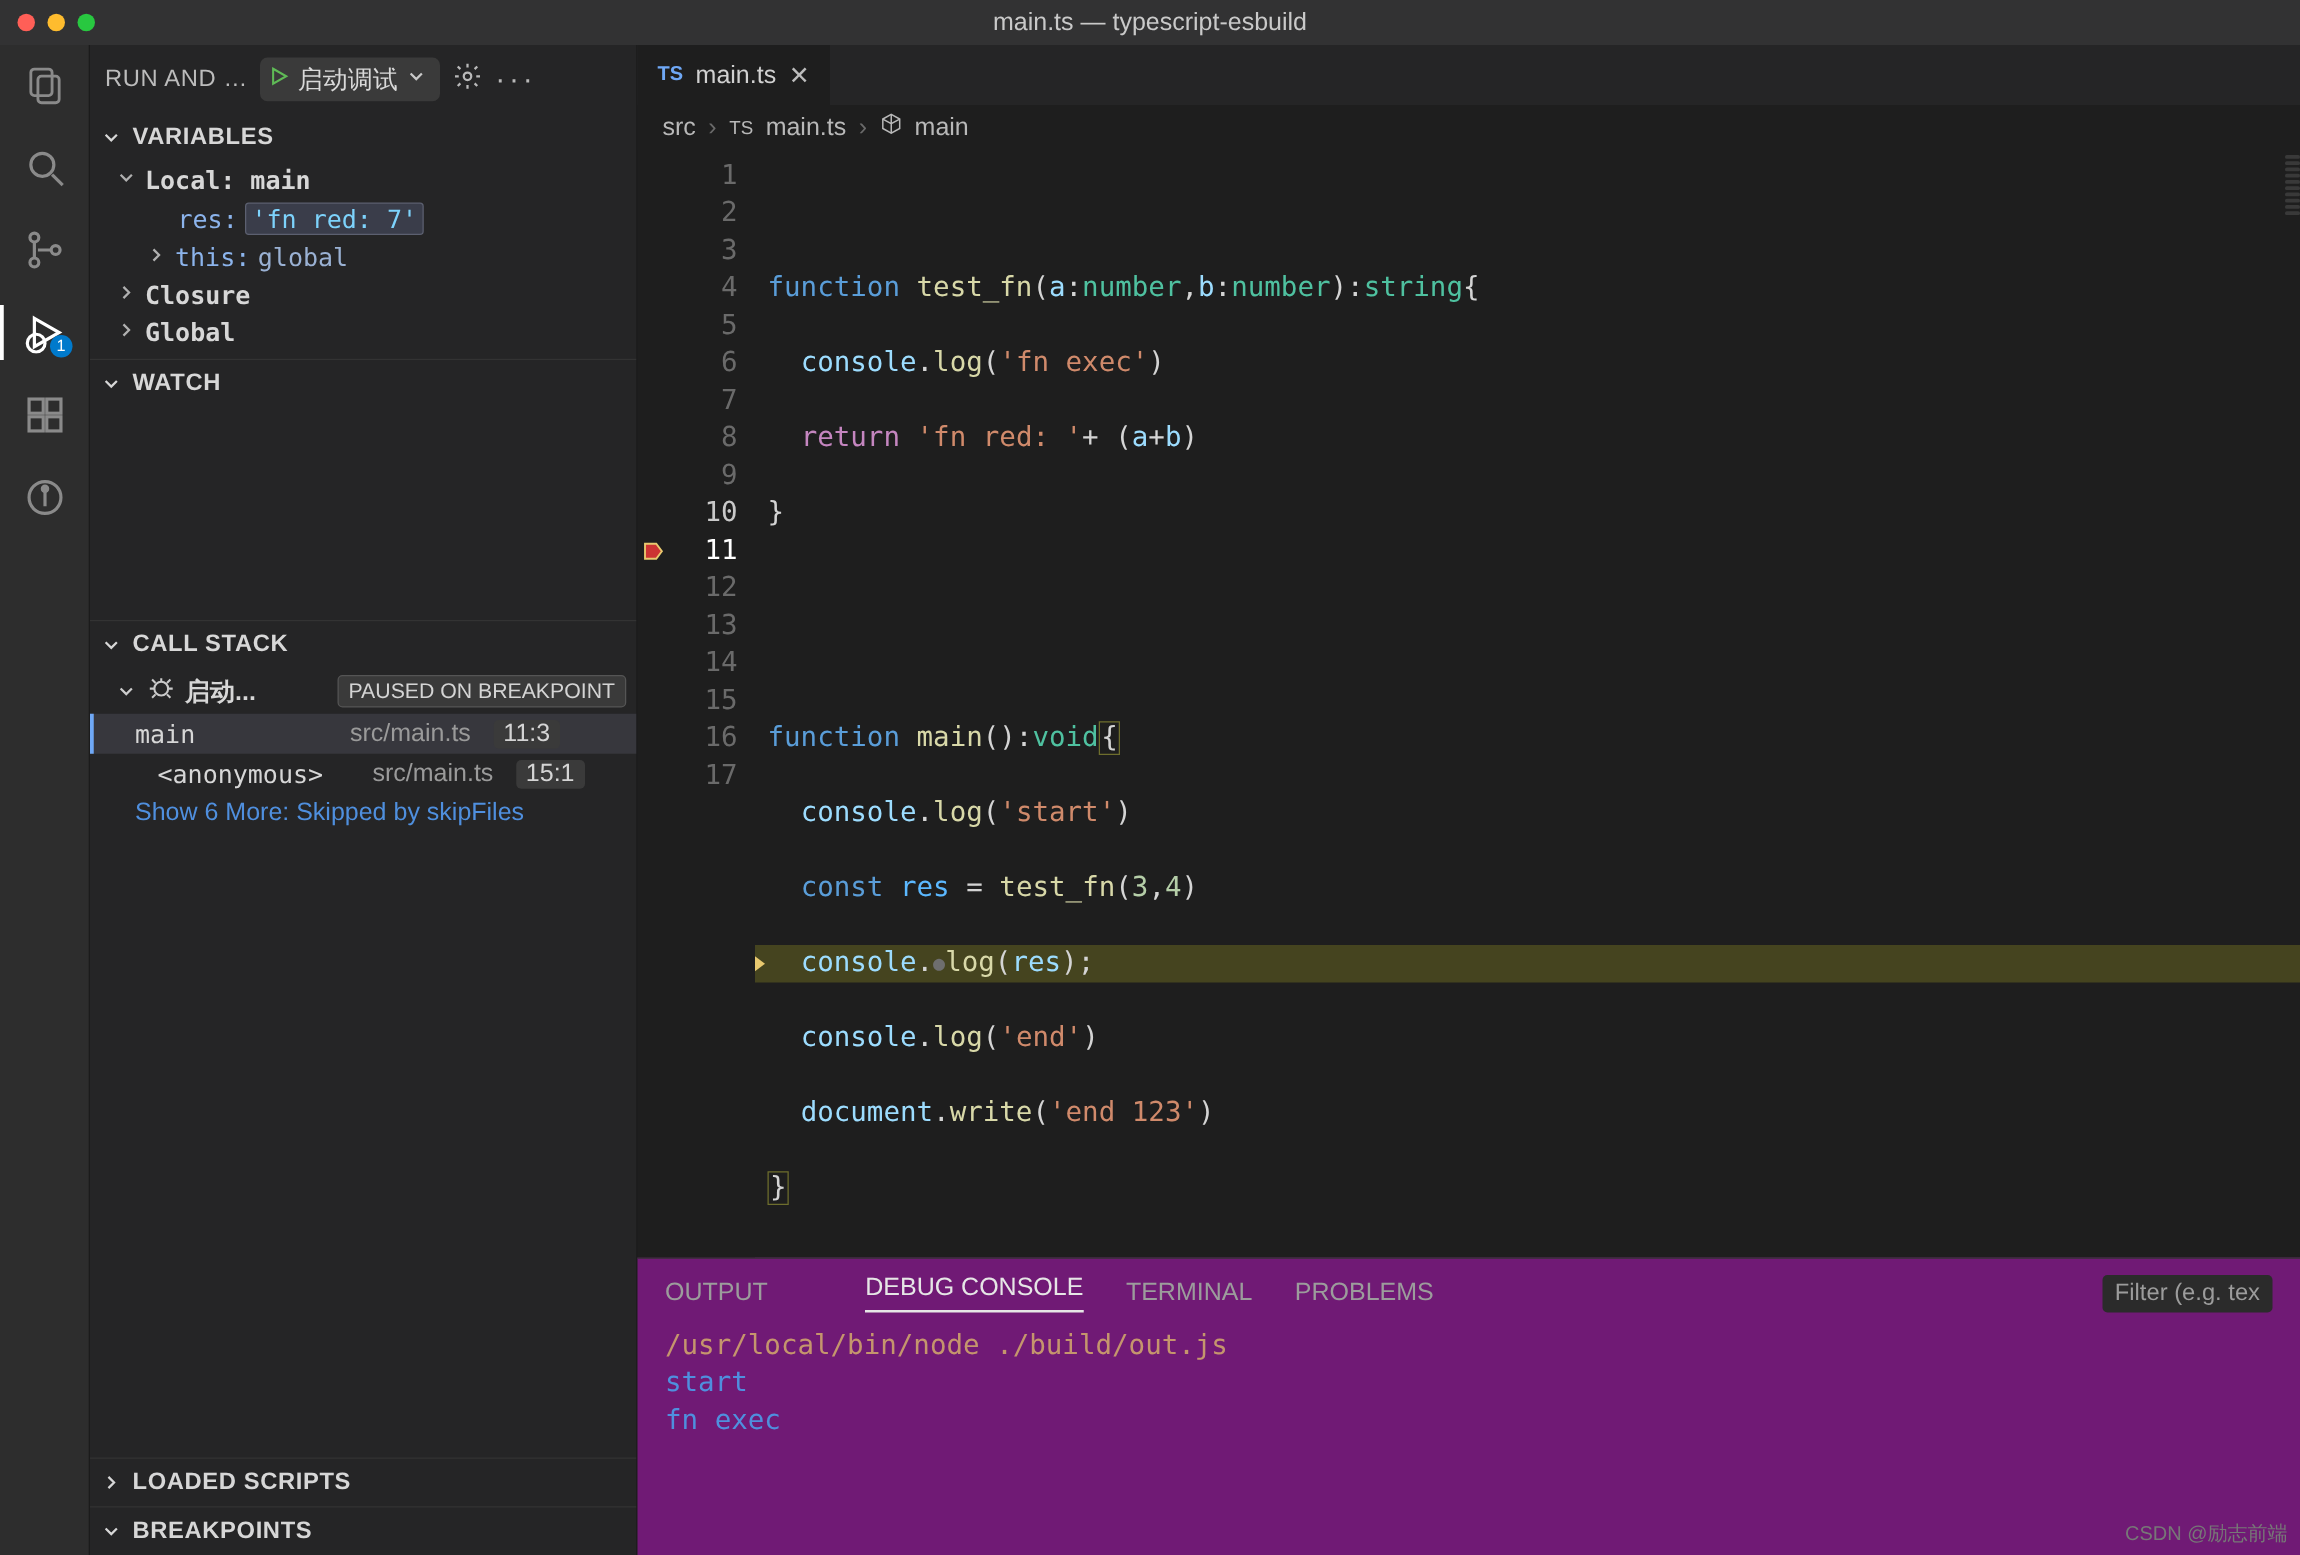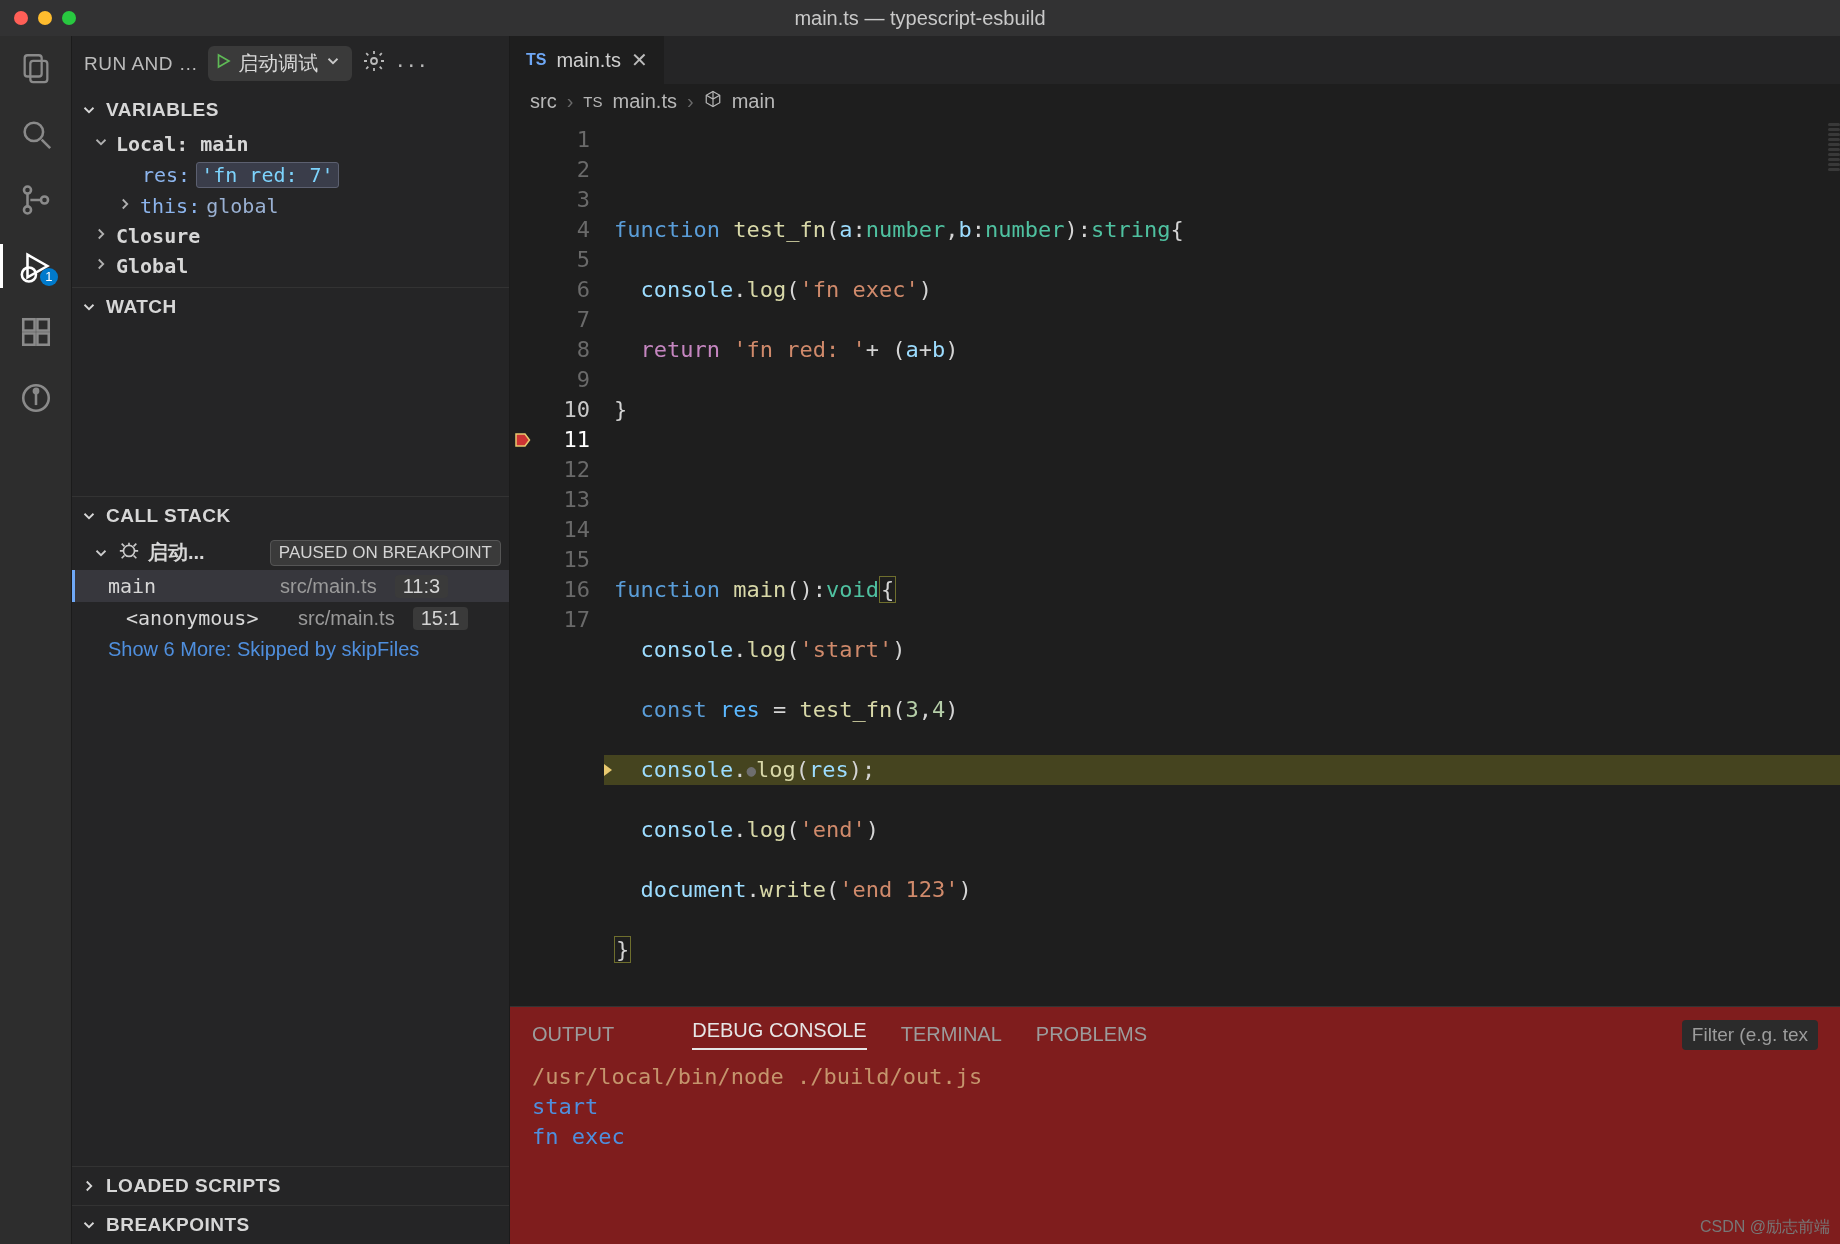--- a/index.html
+++ b/index.html
@@ -128,21 +128,21 @@
   .tok-num  { color:#b5cea8; }
   .tok-pun  { color:#d4d4d4; }
   .tok-obj  { color:#9cdcfe; }
   .boxbrace { border:1px solid #6e6e2d; padding:0 1px; }
   .dot-icon { color:#6e6e6e; font-size:16px; vertical-align:middle; }
   .minimap-strip {
     position:absolute; right:0; top:4px; bottom:4px; width:12px; display:flex; flex-direction:column; gap:2px; opacity:.5;
   }
   .minimap-strip span{height:3px;background:#555;border-radius:2px;}
   
-  .panel { flex:0 0 238px; background:#7f1d1d; border-top:1px solid #333; display:flex; flex-direction:column; }
+  .panel { flex:0 0 238px; background:#701a75; border-top:1px solid #333; display:flex; flex-direction:column; }
   .panel-tabs { display:flex; align-items:center; gap:34px; padding: 12px 22px 4px; font-size:20px; color:#9c9c9c; }
   .panel-tabs .ptab.active { color:#e6e6e6; border-bottom:2px solid #e6e6e6; padding-bottom:6px;margin-left:44px; }
   .panel-tabs .spacer { flex:1; }
   .panel-filter { background:#2b2b2b; color:#9c9c9c; border-radius:4px; padding:4px 10px; font-size:19px; white-space:nowrap; }
   .panel-body { padding: 8px 22px; font-family: Menlo, Consolas, monospace; font-size:22px; line-height:30px; }
   .con-path { color:#c5956d; }
   .con-blue { color:#4f8fde; }
   .watermark { position:fixed; right:10px; bottom:6px; color:#777; font-size:16px; }
   .chev-svg{width:18px;height:18px;}
 </style>

